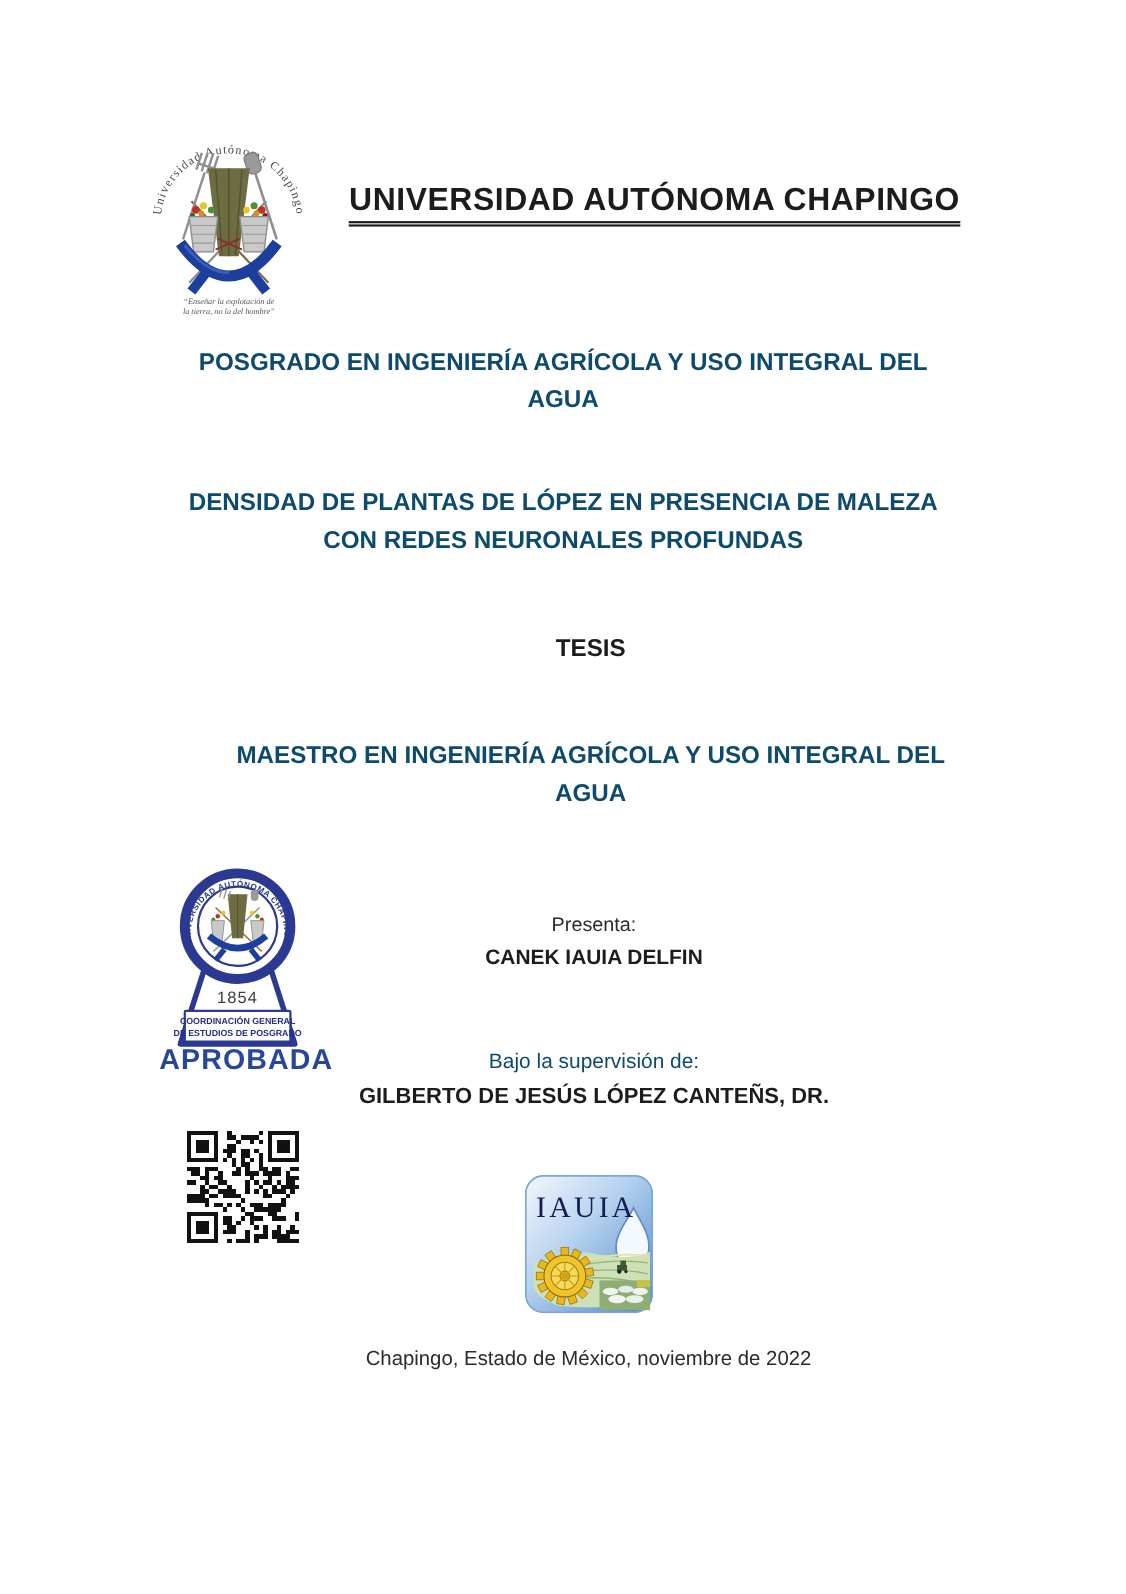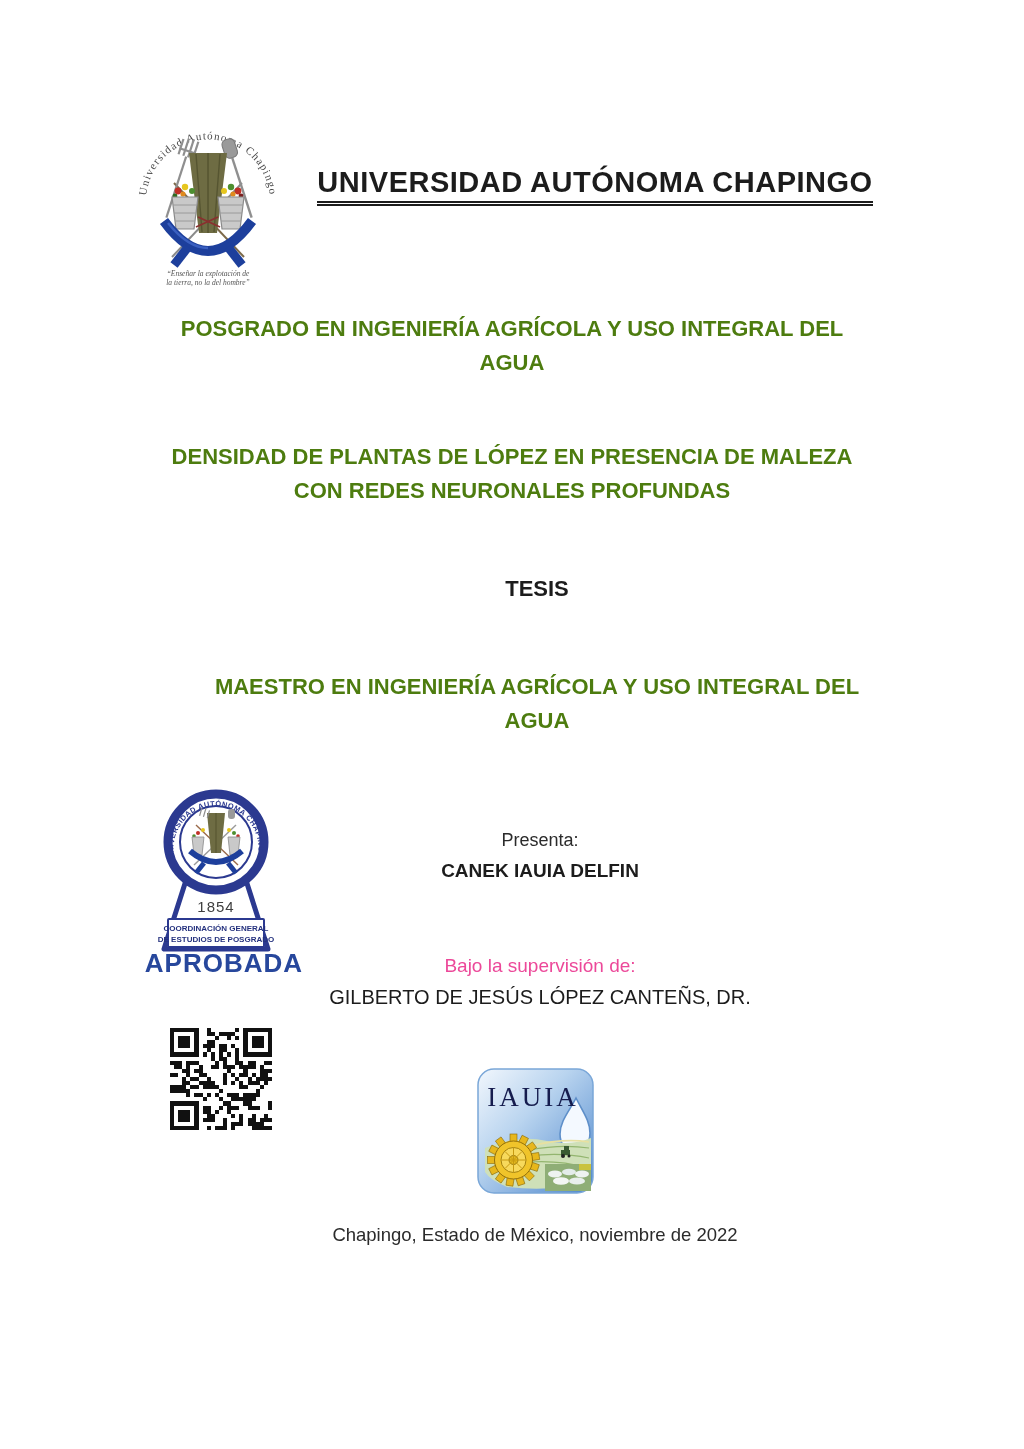--- a/index.html
+++ b/index.html
@@ -14,31 +14,31 @@
   }
   .abs{position:absolute;}
   .uni-title{
     left:295px;top:166px;width:600px;
     font-size:29px;font-weight:bold;letter-spacing:.5px;
     text-align:center;white-space:nowrap;
   }
   .uni-title span{border-bottom:5px double #1c1c1c;padding-bottom:3px;}
   .heading{
     font-size:22px;font-weight:bold;line-height:1.55;
-    text-align:center;color:#4d7c0f;
+    text-align:center;color:#0c4a6e;
   }
   .program{left:112px;top:312px;width:800px;}
   .thesis-title{left:112px;top:440px;width:800px;}
   .tesis-label{left:112px;top:576px;width:850px;font-size:22px;font-weight:bold;text-align:center;}
   .requirement{left:112px;top:632px;width:850px;font-size:18px;text-align:center;color:#2b2b2b;}
   .degree{left:102px;top:670px;width:870px;}
   .presenta{left:150px;top:830px;width:780px;font-size:18px;text-align:center;color:#2b2b2b;}
   .author{left:150px;top:860px;width:780px;font-size:19px;font-weight:bold;text-align:center;}
-  .supervision{left:150px;top:955px;width:780px;font-size:19px;text-align:center;color:#ec4899;}
-  .supervisor{left:150px;top:986px;width:780px;font-size:20px;font-weight:normal;text-align:center;}
+  .supervision{left:150px;top:955px;width:780px;font-size:19px;text-align:center;color:#0c4a6e;}
+  .supervisor{left:150px;top:986px;width:780px;font-size:20px;font-weight:bold;text-align:center;}
   .aprobada{
     left:128px;top:948px;width:175px;
     font-size:26px;font-weight:bold;letter-spacing:1px;
     color:#27479c;text-align:right;
   }
   .place-date{left:75px;top:1224px;width:920px;font-size:18.5px;text-align:center;color:#2b2b2b;}
   .top-seal{left:128px;top:121px;width:160px;height:172px;}
   .posgrado-seal{left:140px;top:785px;width:152px;height:205px;}
   .qr{left:170px;top:1028px;width:102px;height:102px;}
   .iauia{left:477px;top:1068px;width:117px;height:126px;}

